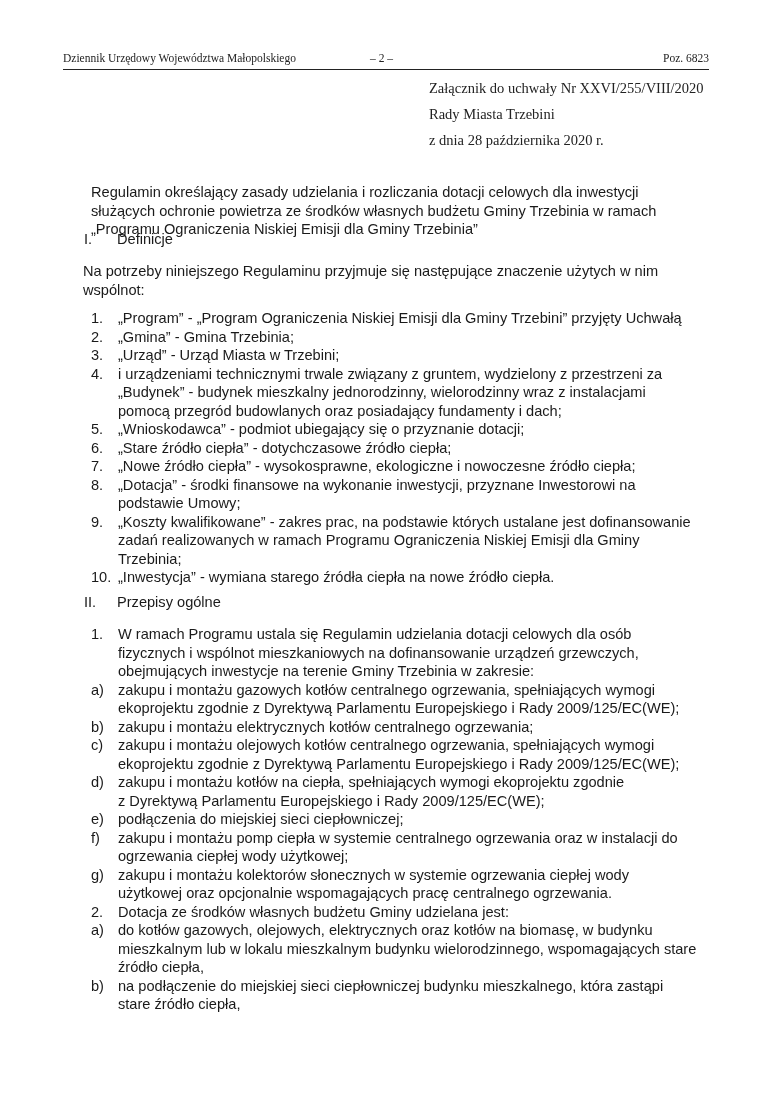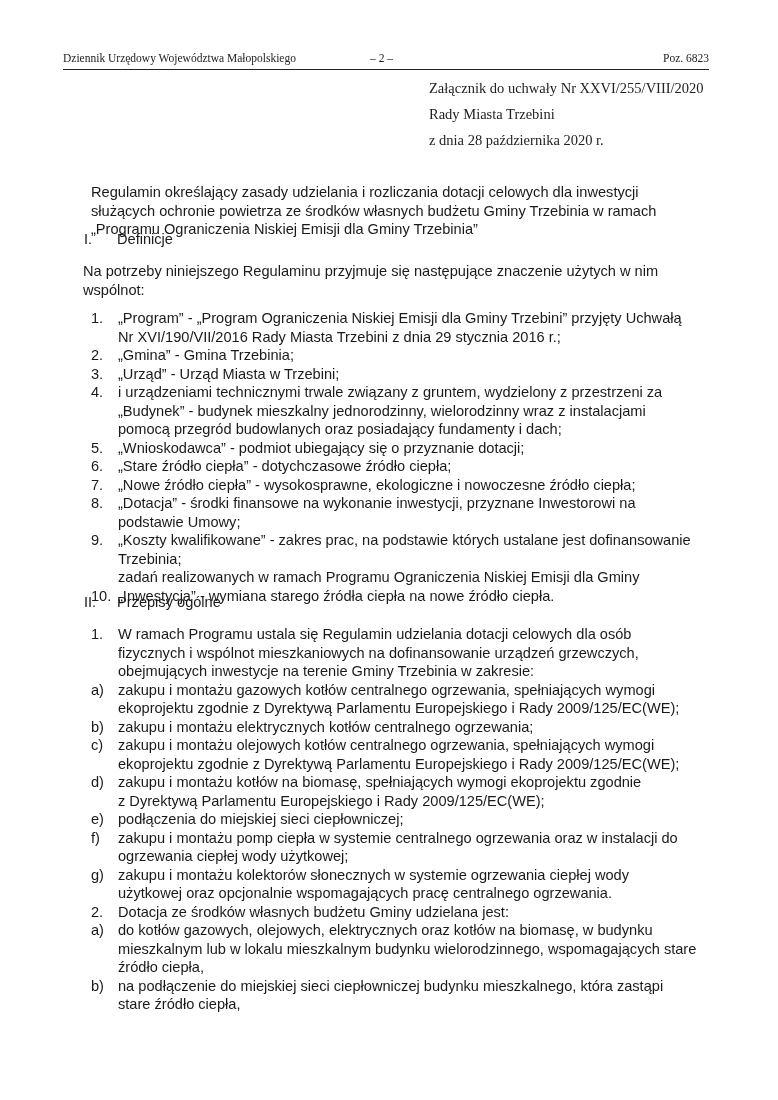--- a/index.html
+++ b/index.html
@@ -49,21 +49,20 @@
 
   <div class="p sans" style="top:262px;">
     <div>Na potrzeby niniejszego Regulaminu przyjmuje się następujące znaczenie użytych w nim</div>
     <div>wspólnot:</div>
   </div>
 
   <ul class="list sans" id="list1" style="top:309px;">
       <li>
         <span class="mk">1.</span>
         <div>„Program” - „Program Ograniczenia Niskiej Emisji dla Gminy Trzebini” przyjęty Uchwałą</div>
-        <div>Nr XVI/190/VII/2016 Rady Miasta Trzebini z dnia 29 stycznia 2016 r.;</div>
       </li>
       <li>
         <span class="mk">2.</span>
         <div>„Gmina” - Gmina Trzebinia;</div>
       </li>
       <li>
         <span class="mk">3.</span>
         <div>„Urząd” - Urząd Miasta w Trzebini;</div>
       </li>
       <li>
@@ -85,22 +84,22 @@
         <div>„Nowe źródło ciepła” - wysokosprawne, ekologiczne i nowoczesne źródło ciepła;</div>
       </li>
       <li>
         <span class="mk">8.</span>
         <div>„Dotacja” - środki finansowe na wykonanie inwestycji, przyznane Inwestorowi na</div>
         <div>podstawie Umowy;</div>
       </li>
       <li>
         <span class="mk">9.</span>
         <div>„Koszty kwalifikowane” - zakres prac, na podstawie których ustalane jest dofinansowanie</div>
+        <div>zadań realizowanych w ramach Programu Ograniczenia Niskiej Emisji dla Gminy</div>
         <div>Trzebinia;</div>
-        <div>zadań realizowanych w ramach Programu Ograniczenia Niskiej Emisji dla Gminy</div>
       </li>
       <li>
         <span class="mk">10.</span>
         <div>„Inwestycja” - wymiana starego źródła ciepła na nowe źródło ciepła.</div>
       </li>
     </ul>
 
   <div class="sec sans" style="top:593px;">
     <span class="num">II.</span><span>Przepisy ogólne</span>
   </div>
@@ -121,21 +120,21 @@
         <span class="mk">b)</span>
         <div>zakupu i montażu elektrycznych kotłów centralnego ogrzewania;</div>
       </li>
       <li>
         <span class="mk">c)</span>
         <div>zakupu i montażu olejowych kotłów centralnego ogrzewania, spełniających wymogi</div>
         <div>ekoprojektu zgodnie z Dyrektywą Parlamentu Europejskiego i Rady 2009/125/EC(WE);</div>
       </li>
       <li>
         <span class="mk">d)</span>
-        <div>zakupu i montażu kotłów na biomasę, spełniających wymogi ekoprojektu zgodnie</div>
+        <div>zakupu i montażu kotłów na ciepła, spełniających wymogi ekoprojektu zgodnie</div>
         <div>z Dyrektywą Parlamentu Europejskiego i Rady 2009/125/EC(WE);</div>
       </li>
       <li>
         <span class="mk">e)</span>
         <div>podłączenia do miejskiej sieci ciepłowniczej;</div>
       </li>
       <li>
         <span class="mk">f)</span>
         <div>zakupu i montażu pomp ciepła w systemie centralnego ogrzewania oraz w instalacji do</div>
         <div>ogrzewania ciepłej wody użytkowej;</div>

